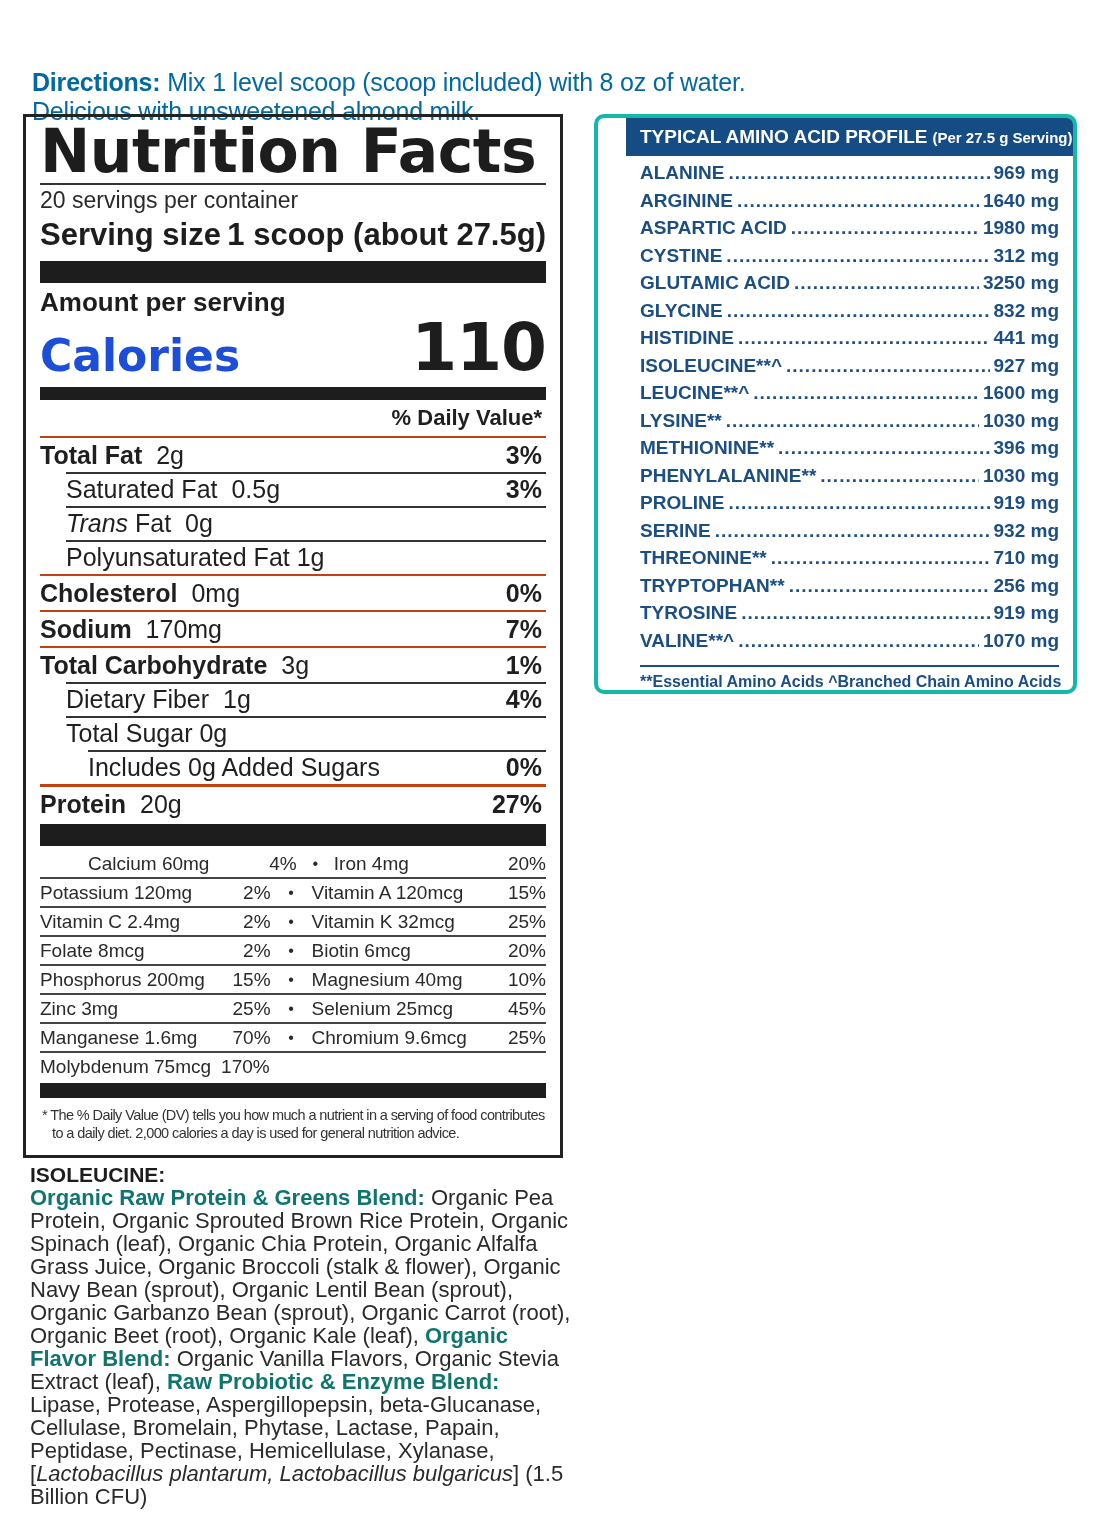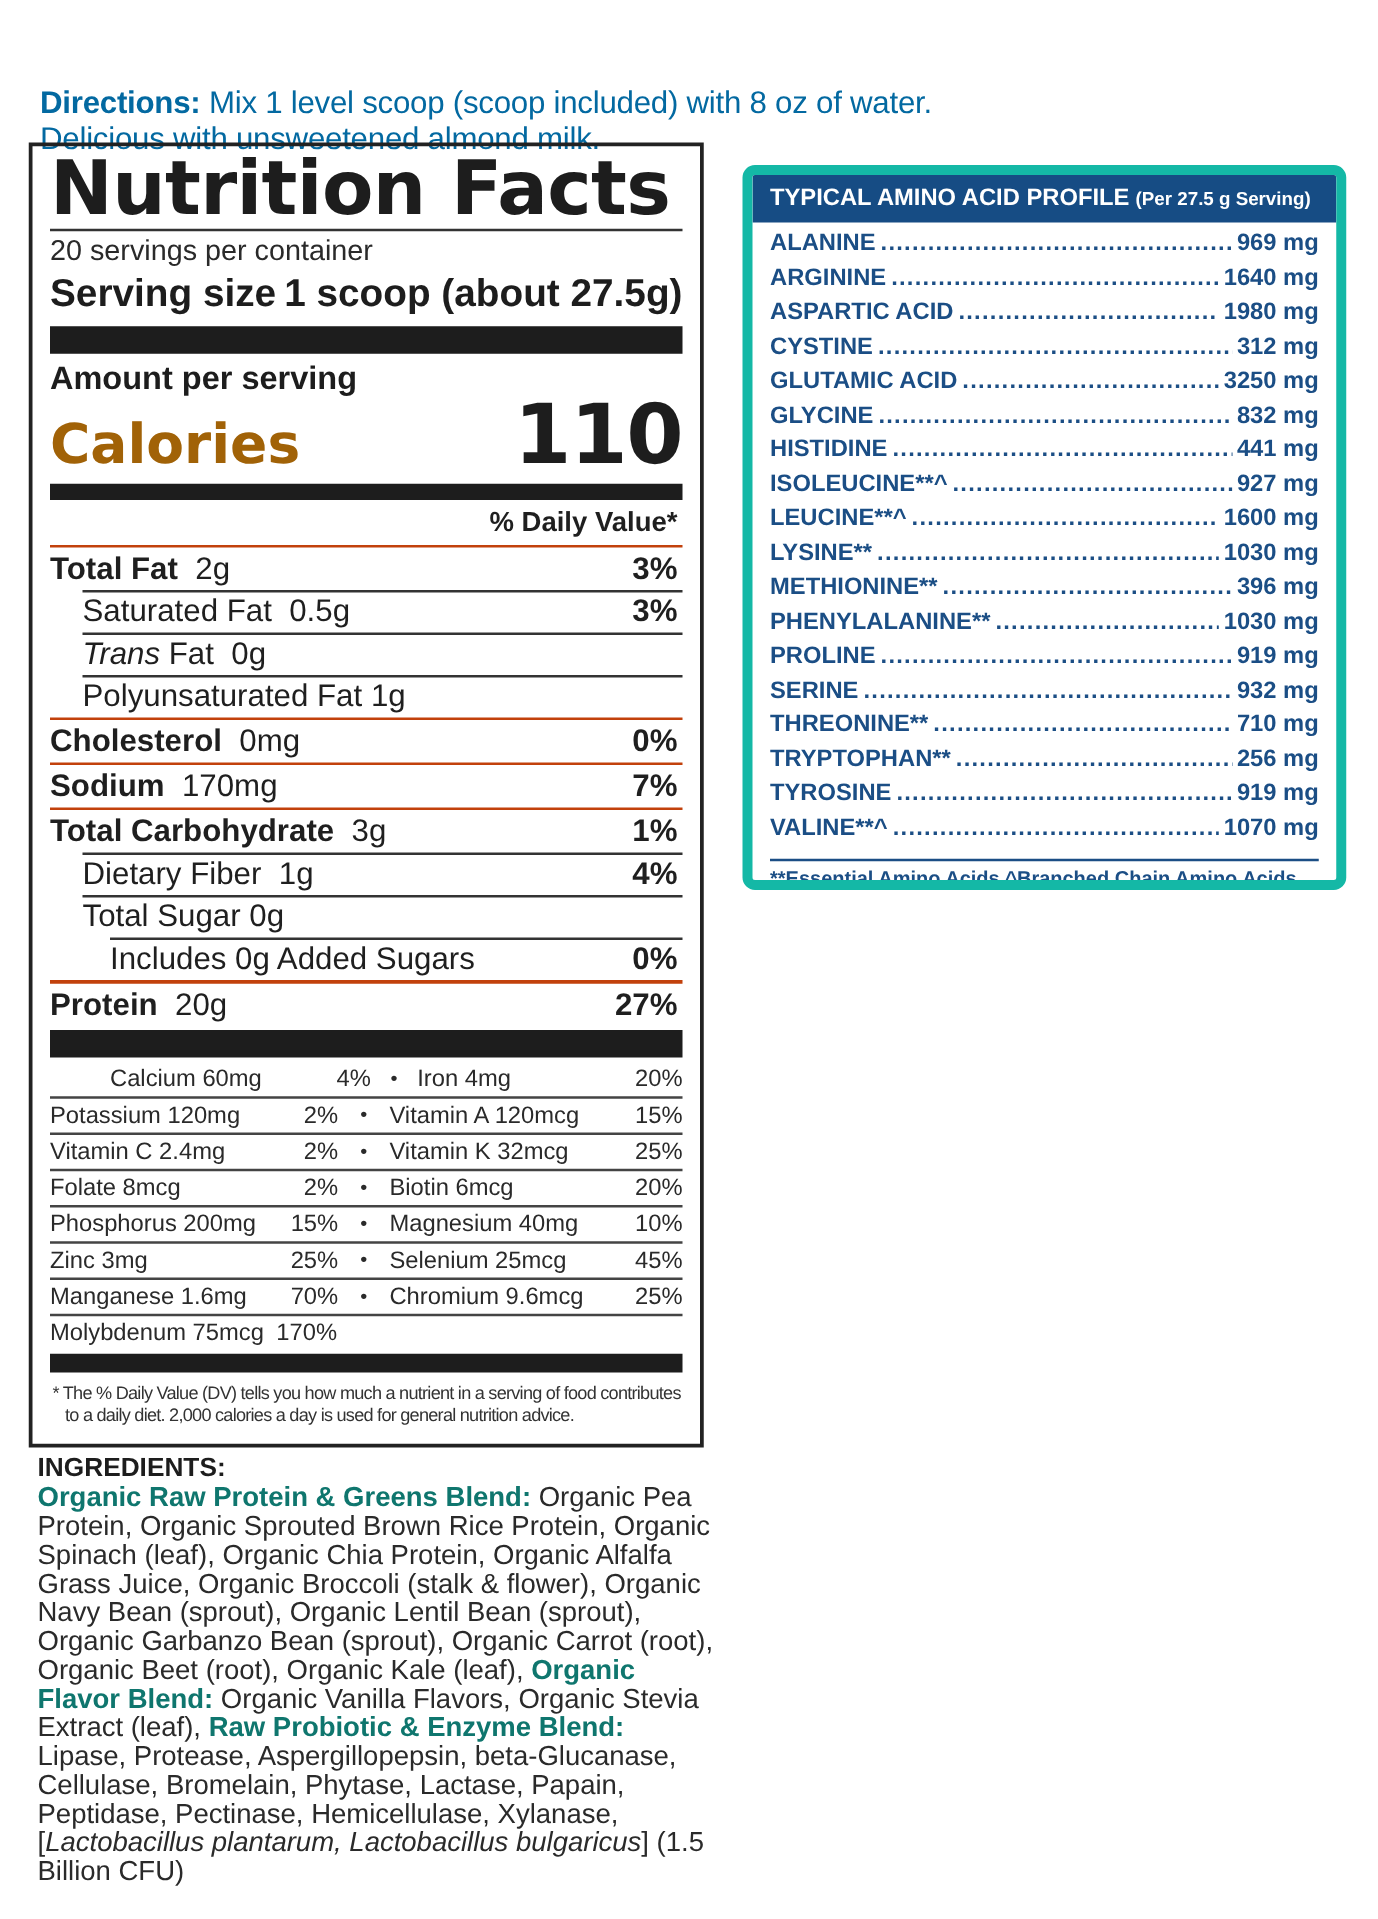--- a/index.html
+++ b/index.html
@@ -8,21 +8,21 @@
   .directions b { font-weight:bold; }
   .nf { position:absolute; left:23px; top:114px; width:540px; height:1044px; border:3px solid #222; box-sizing:border-box; padding:0 14px 0 14px; }
   .nf-title { font-family:"DejaVu Sans", sans-serif; font-weight:bold; font-size:60px; line-height:64px; margin-top:2px; letter-spacing:-0.5px; color:#1d1d1d; white-space:nowrap; }
   .rule-thin { border-top:2px solid #333; }
   .bar-thick { height:22px; background:#1d1d1d; }
   .bar-mid { height:13px; background:#1d1d1d; }
   .servings { font-size:23px; line-height:30px; color:#2a2a2a; }
   .serving-size { display:flex; justify-content:space-between; font-size:31px; font-weight:bold; line-height:40px; margin-bottom:6px; color:#1d1d1d; }
   .aps { font-size:26px; font-weight:bold; line-height:26px; margin-top:6px; color:#1d1d1d; }
   .cal-row { display:flex; justify-content:space-between; align-items:flex-end; height:66px; }
-  .cal-label { font-family:"DejaVu Sans", sans-serif; font-size:44px; font-weight:bold; line-height:50px; color:#a16207; }
+  .cal-label { font-family:"DejaVu Sans", sans-serif; font-size:44px; font-weight:bold; line-height:50px; color:#1d4ed8; }
   .cal-val { font-family:"DejaVu Sans", sans-serif; font-size:66px; font-weight:bold; line-height:66px; color:#1d1d1d; letter-spacing:-1px; }
   .dv-head { text-align:right; font-size:22px; font-weight:bold; line-height:36px; padding-right:4px; }
   .row { display:flex; justify-content:space-between; align-items:center; height:34px; border-top:2px solid #c2410c; font-size:25px; }
   .row .pct { font-weight:bold; padding-right:4px; }
   .row b { font-weight:bold; }
   .ind1 { padding-left:26px; }
   .ind2 { padding-left:48px; }
   .row.sub-line { border-top:none; position:relative; }
   .row.sub-line::before { content:""; position:absolute; left:26px; right:0; top:0; border-top:2px solid #333; }
   .row.sub2-line { border-top:none; position:relative;gap:44px; }
@@ -33,21 +33,21 @@
   .vit-lp { width:46px; text-align:right; }
   .vit-dot { width:42px; text-align:center; font-size:16px; }
   .vit-r { width:190px; }
   .vit-rp { width:50px; text-align:right; }
   .vit-note { font-size:19px; line-height:28px; border-top:2px solid #444; height:28px; color:#2a2a2a; }
   .footnote { font-family:"Liberation Sans Narrow","Liberation Sans", sans-serif; font-size:14.5px; line-height:18px; color:#333; margin-top:8px; letter-spacing:-0.6px; padding-left:2px; }
   .footnote .l2 { padding-left:10px; display:block; }
   .ingredients { position:absolute; left:30px; top:1163px; width:545px; font-size:22px; line-height:23px; color:#2a2a2a; }
   .ingredients b { font-weight:bold; color:#0f766e; }
   .ing-head { font-weight:bold; font-size:21px; color:#1d1d1d; }
-  .amino { position:absolute; left:594px; top:132px; width:483px; height:580px; border:8px solid #14b8a6; border-radius:10px; box-sizing:border-box; overflow:hidden; }
+  .amino { position:absolute; left:594px; top:114px; width:483px; height:580px; border:4px solid #14b8a6; border-radius:10px; box-sizing:border-box; overflow:hidden;padding-left:28px; }
   .amino-head { background:#164c84; color:#fff; height:38px; display:flex; align-items:center; padding-left:14px; font-size:19px; font-weight:bold; white-space:nowrap; }
   .amino-head .sub { font-size:15px; margin-left:5px; }
   .amino-list { padding:6px 14px 0 14px; }
   .amino-item { display:flex; align-items:baseline; height:27.5px; font-size:19px; font-weight:bold; color:#1b4e85; }
   .amino-item .name { white-space:nowrap; }
   .amino-item .dots { flex:1; overflow:hidden; white-space:nowrap; margin:0 4px; letter-spacing:1px; }
   .amino-item .dots::before { content:"........................................................................................................"; }
   .amino-item .val { white-space:nowrap; }
   .amino-rule { margin:8px 14px 0 14px; border-top:2px solid #1b4e85; }
   .amino-foot { padding:6px 14px; font-size:16px; font-weight:bold; color:#1b4e85; white-space:nowrap; }
@@ -179,21 +179,21 @@
     </div>
   </div>
   <div class="bar-mid" style="height:15px;margin-top:3px"></div>
   <div class="footnote">
     <span>* The % Daily Value (DV) tells you how much a nutrient in a serving of food contributes</span>
     <span class="l2">to a daily diet. 2,000 calories a day is used for general nutrition advice.</span>
   </div>
 </div>
 
 <div class="ingredients">
-  <div class="ing-head">INGREDIENTS:</div>
+  <div class="ing-head">ISOLEUCINE:</div>
   <div><b>Organic Raw Protein &amp; Greens Blend:</b><span> Organic Pea Protein, Organic Sprouted Brown Rice Protein, Organic Spinach (leaf), Organic Chia Protein, Organic Alfalfa Grass Juice, Organic Broccoli (stalk &amp; flower), Organic Navy Bean (sprout), Organic Lentil Bean (sprout), Organic Garbanzo Bean (sprout), Organic Carrot (root), Organic Beet (root), Organic Kale (leaf), </span><b>Organic Flavor Blend:</b><span> Organic Vanilla Flavors, Organic Stevia Extract (leaf), </span><b>Raw Probiotic &amp; Enzyme Blend:</b><span> Lipase, Protease, Aspergillopepsin, beta-Glucanase, Cellulase, Bromelain, Phytase, Lactase, Papain, Peptidase, Pectinase, Hemicellulase, Xylanase, [</span><i>Lactobacillus plantarum, Lactobacillus bulgaricus</i><span>] (1.5 Billion CFU)</span></div>
 </div>
 
 <div class="amino">
   <div class="amino-head">
     <span>TYPICAL AMINO ACID PROFILE</span>
     <span class="sub">(Per 27.5 g Serving)</span>
   </div>
   <div class="amino-list">
     <div class="amino-item">

